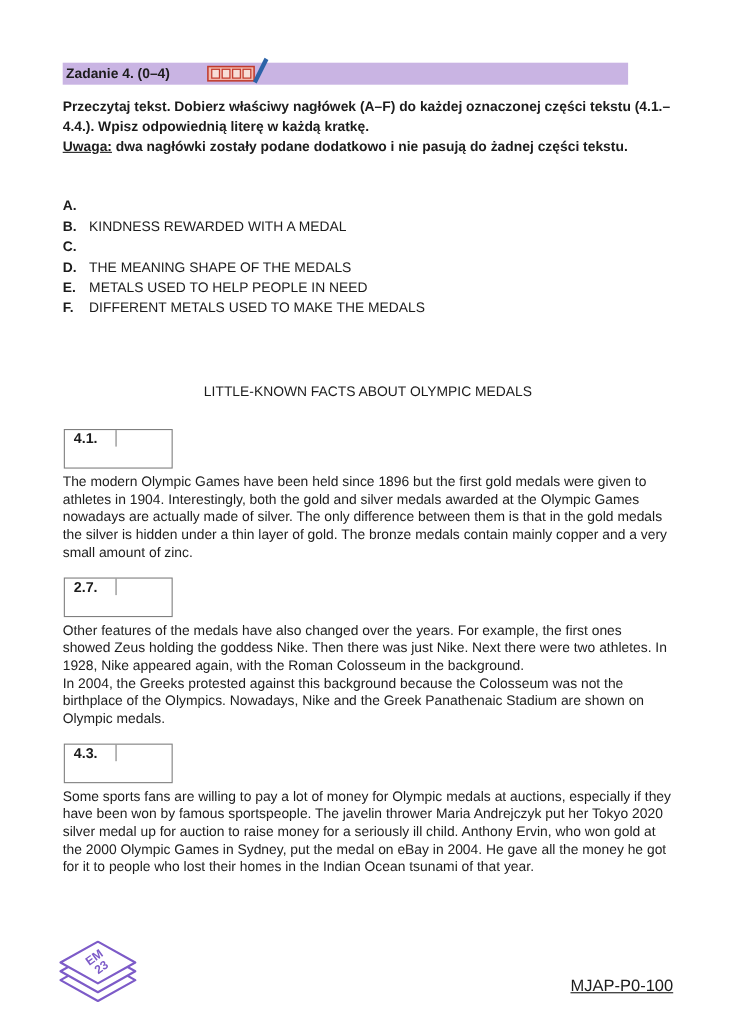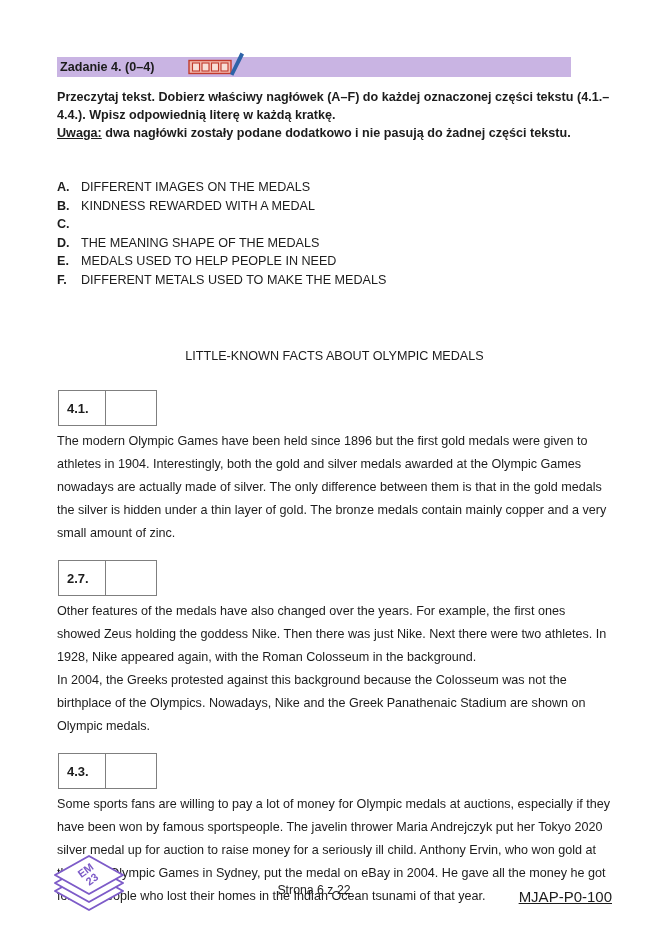--- a/index.html
+++ b/index.html
@@ -26,33 +26,33 @@
   .heading-item { display:flex; line-height:18.5px; }
   .heading-letter { width:24px; flex:none; font-weight:bold; }
 
   
   .reading-title { margin-top:60px; text-align:center; font-size:12.6px; font-weight:normal; }
 
   
   .sections { margin-top:27px; }
   .answer-box {
     display:flex; width:97px; height:34px; border:1.5px solid #7f7f7f;
-    margin:0 0 4px 1px; box-sizing:content-box; background:#ffffff;
+    margin:0 0 4px 1px; box-sizing:content-box; background:#ffffff;flex-direction:column;
   }
   .box-num {
     width:47px; flex:none; border-right:1.5px solid #7f7f7f;
     font-weight:bold; font-size:13px; display:flex; align-items:center;
     padding-left:8px; box-sizing:border-box;
   }
   .box-ans {
     flex:1; font-weight:bold; font-size:13px;
     display:flex; align-items:center; justify-content:center;
   }
   .para {
-    font-size:12.6px; line-height:23px; margin:0 0 15px 0;
+    font-size:12.6px; line-height:16px; margin:0 0 15px 0;
     white-space:pre-line;
   }
 
   
   .logo { position:absolute; left:51px; top:855px; width:76px; height:60px; }
   .page-number {
     position:absolute; left:0; top:883px; width:628px; text-align:center;
     font-size:12.3px;
   }
   .doc-code { position:absolute; right:52px; top:888px; font-size:15px;text-decoration:underline; }
@@ -77,40 +77,39 @@
 
     <div class="instructions">
       <span>Przeczytaj tekst. Dobierz właściwy nagłówek (A–F) do każdej oznaczonej części tekstu (4.1.–4.4.). Wpisz odpowiednią literę w każdą kratkę.</span><br>
       <span class="note-label">Uwaga:</span><span> dwa nagłówki zostały podane dodatkowo i nie pasują do żadnej części tekstu.</span>
     </div>
 
     <div class="headings">
 
         <div class="heading-item">
           <span class="heading-letter">A.</span>
-          <span class="heading-text">DIFFERENT IMAGES ON THE MEDALS</span>
         </div>
 
         <div class="heading-item">
           <span class="heading-letter">B.</span>
           <span class="heading-text">KINDNESS REWARDED WITH A MEDAL</span>
         </div>
 
         <div class="heading-item">
           <span class="heading-letter">C.</span>
         </div>
 
         <div class="heading-item">
           <span class="heading-letter">D.</span>
           <span class="heading-text">THE MEANING SHAPE OF THE MEDALS</span>
         </div>
 
         <div class="heading-item">
           <span class="heading-letter">E.</span>
-          <span class="heading-text">MEDALS USED TO HELP PEOPLE IN NEED</span>
+          <span class="heading-text">METALS USED TO HELP PEOPLE IN NEED</span>
         </div>
 
         <div class="heading-item">
           <span class="heading-letter">F.</span>
           <span class="heading-text">DIFFERENT METALS USED TO MAKE THE MEDALS</span>
         </div>
       </div>
 
     <div class="reading-title">LITTLE-KNOWN FACTS ABOUT OLYMPIC MEDALS</div>
 
@@ -148,15 +147,14 @@
     <g fill="#ffffff" stroke="#7d5bc8" stroke-width="2" stroke-linejoin="round">
       <path d="M38 17 L72 36 L38 55 L4 36 Z"></path>
       <path d="M38 9 L72 28 L38 47 L4 28 Z"></path>
       <path d="M38 1 L72 20 L38 39 L4 20 Z"></path>
     </g>
     <g transform="rotate(-36 38 20)" fill="#7d5bc8" font-size="11" font-weight="bold" text-anchor="middle" font-family="Liberation Sans, sans-serif">
       <text x="38" y="18">EM</text>
       <text x="38" y="29">23</text>
     </g>
   </svg>
-  <div class="page-number">Strona 6 z 22</div>
   <div class="doc-code">MJAP-P0-100</div>
 </div>
 
 </body></html>

